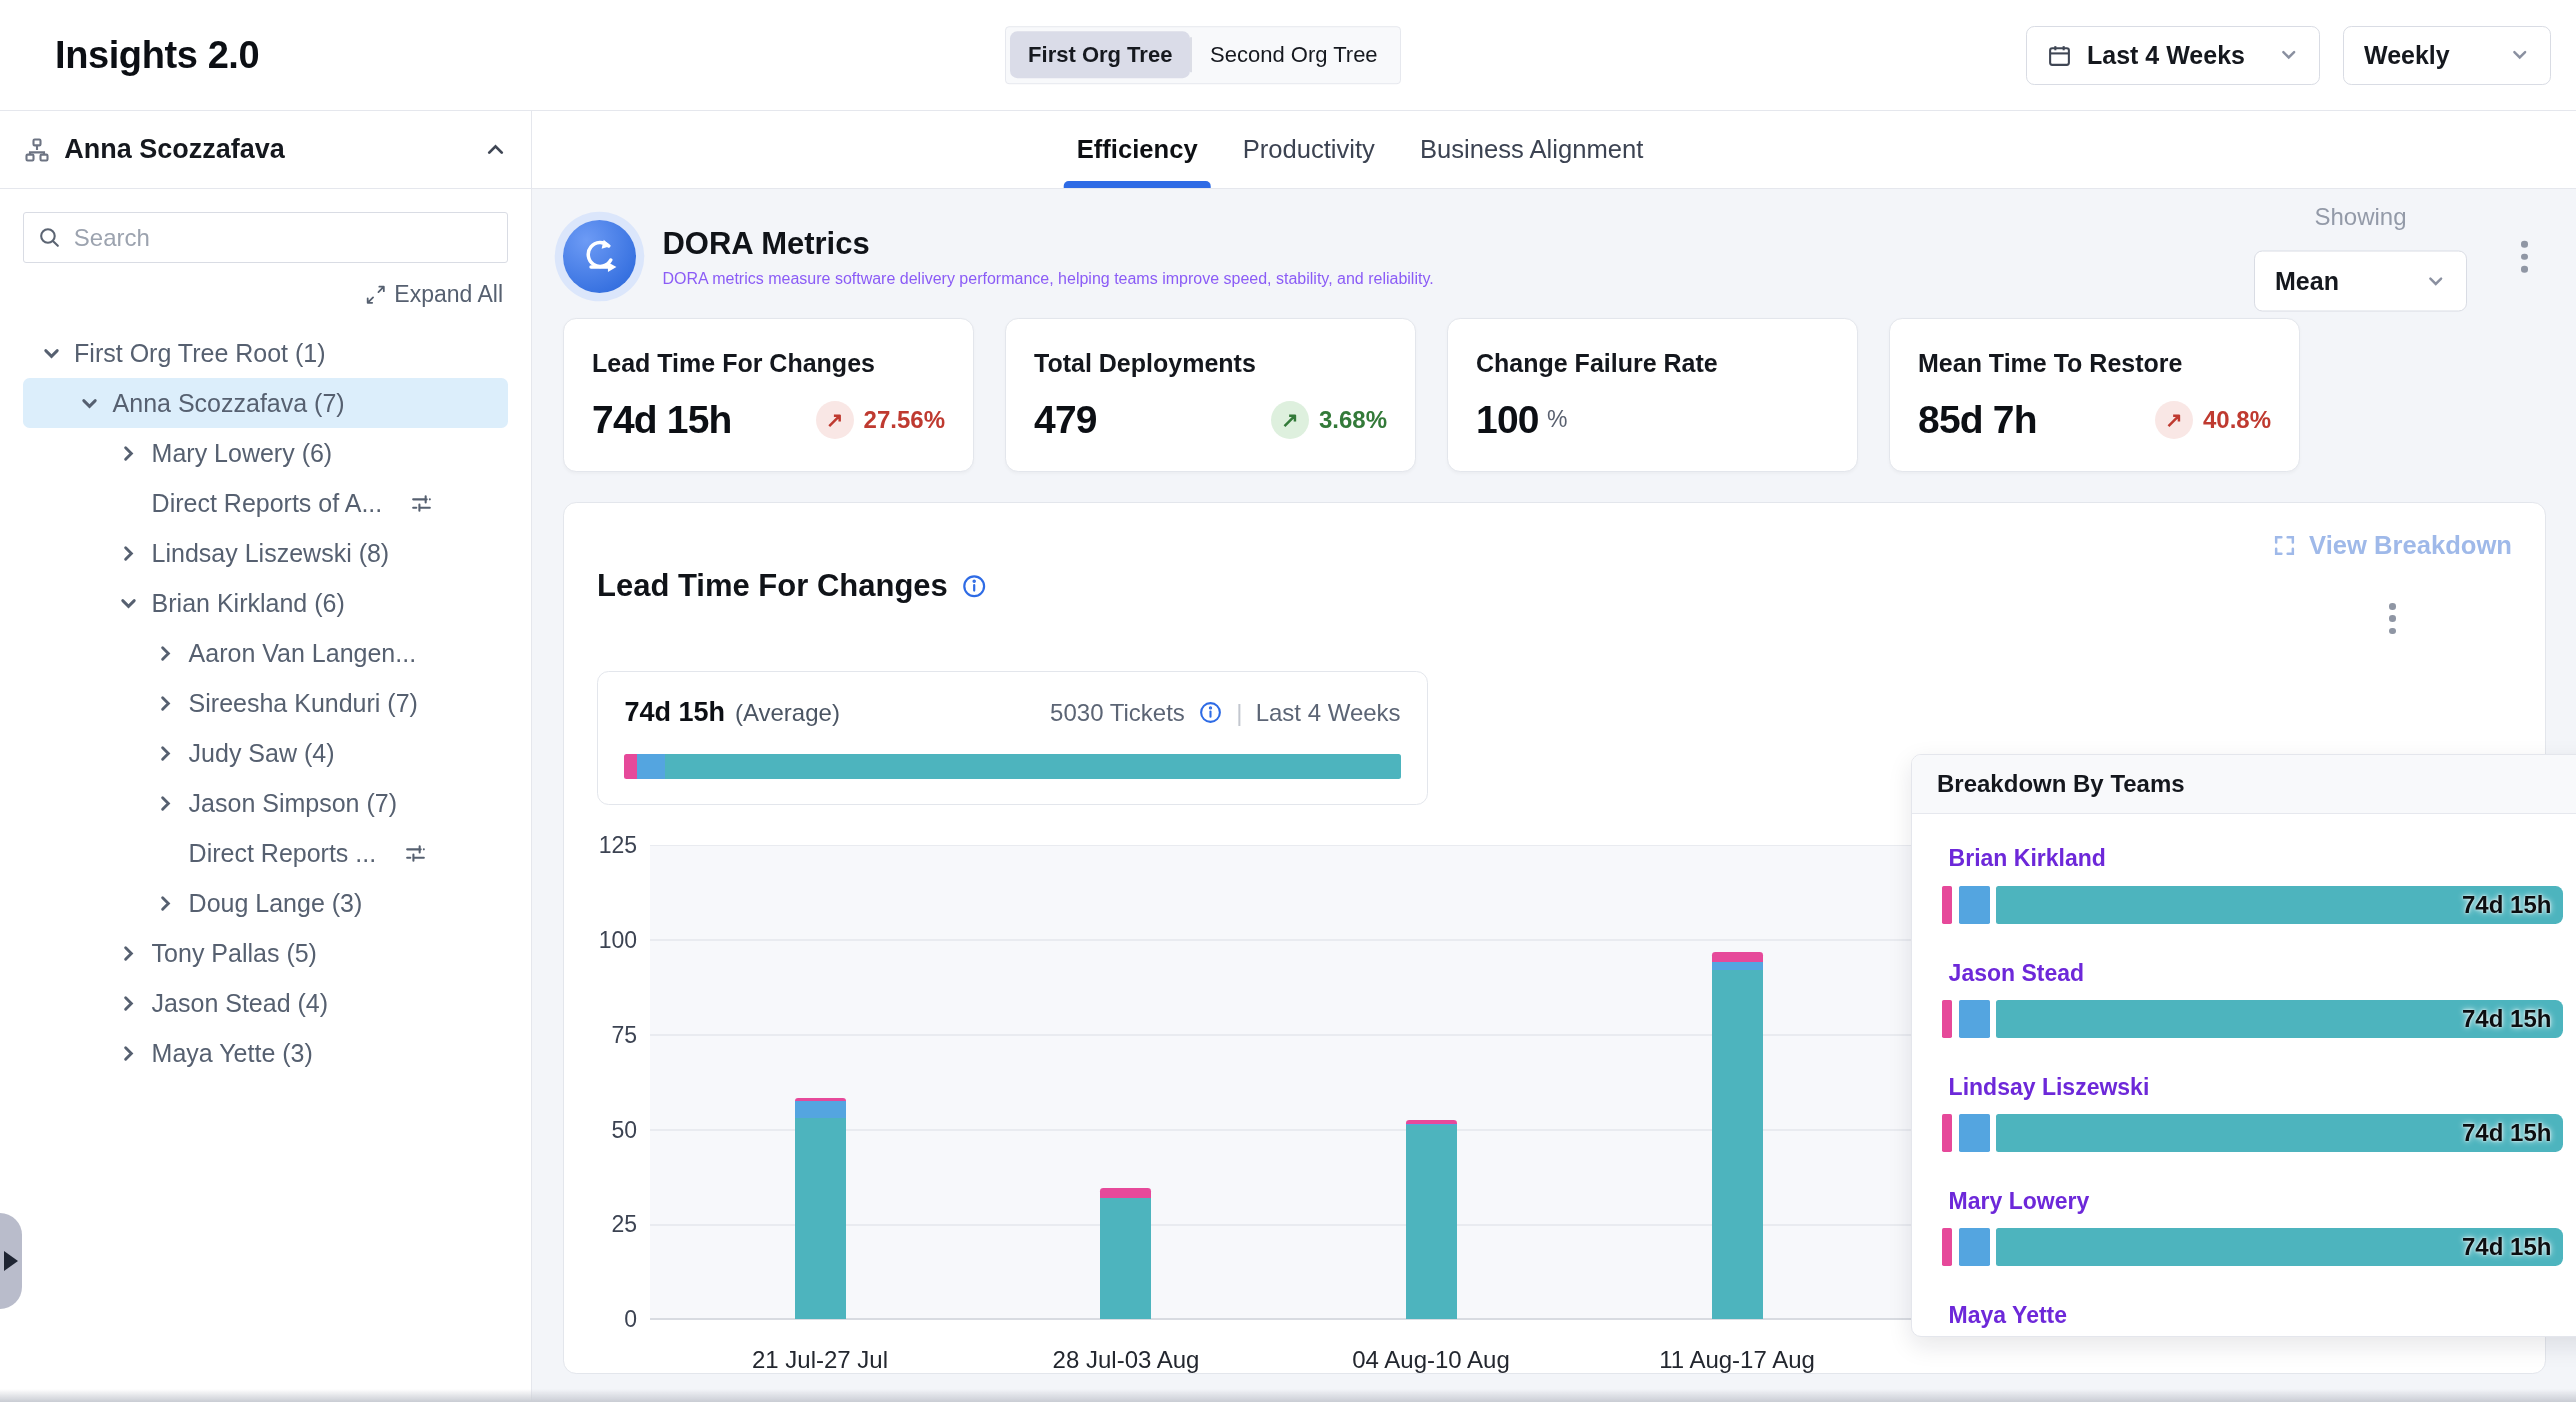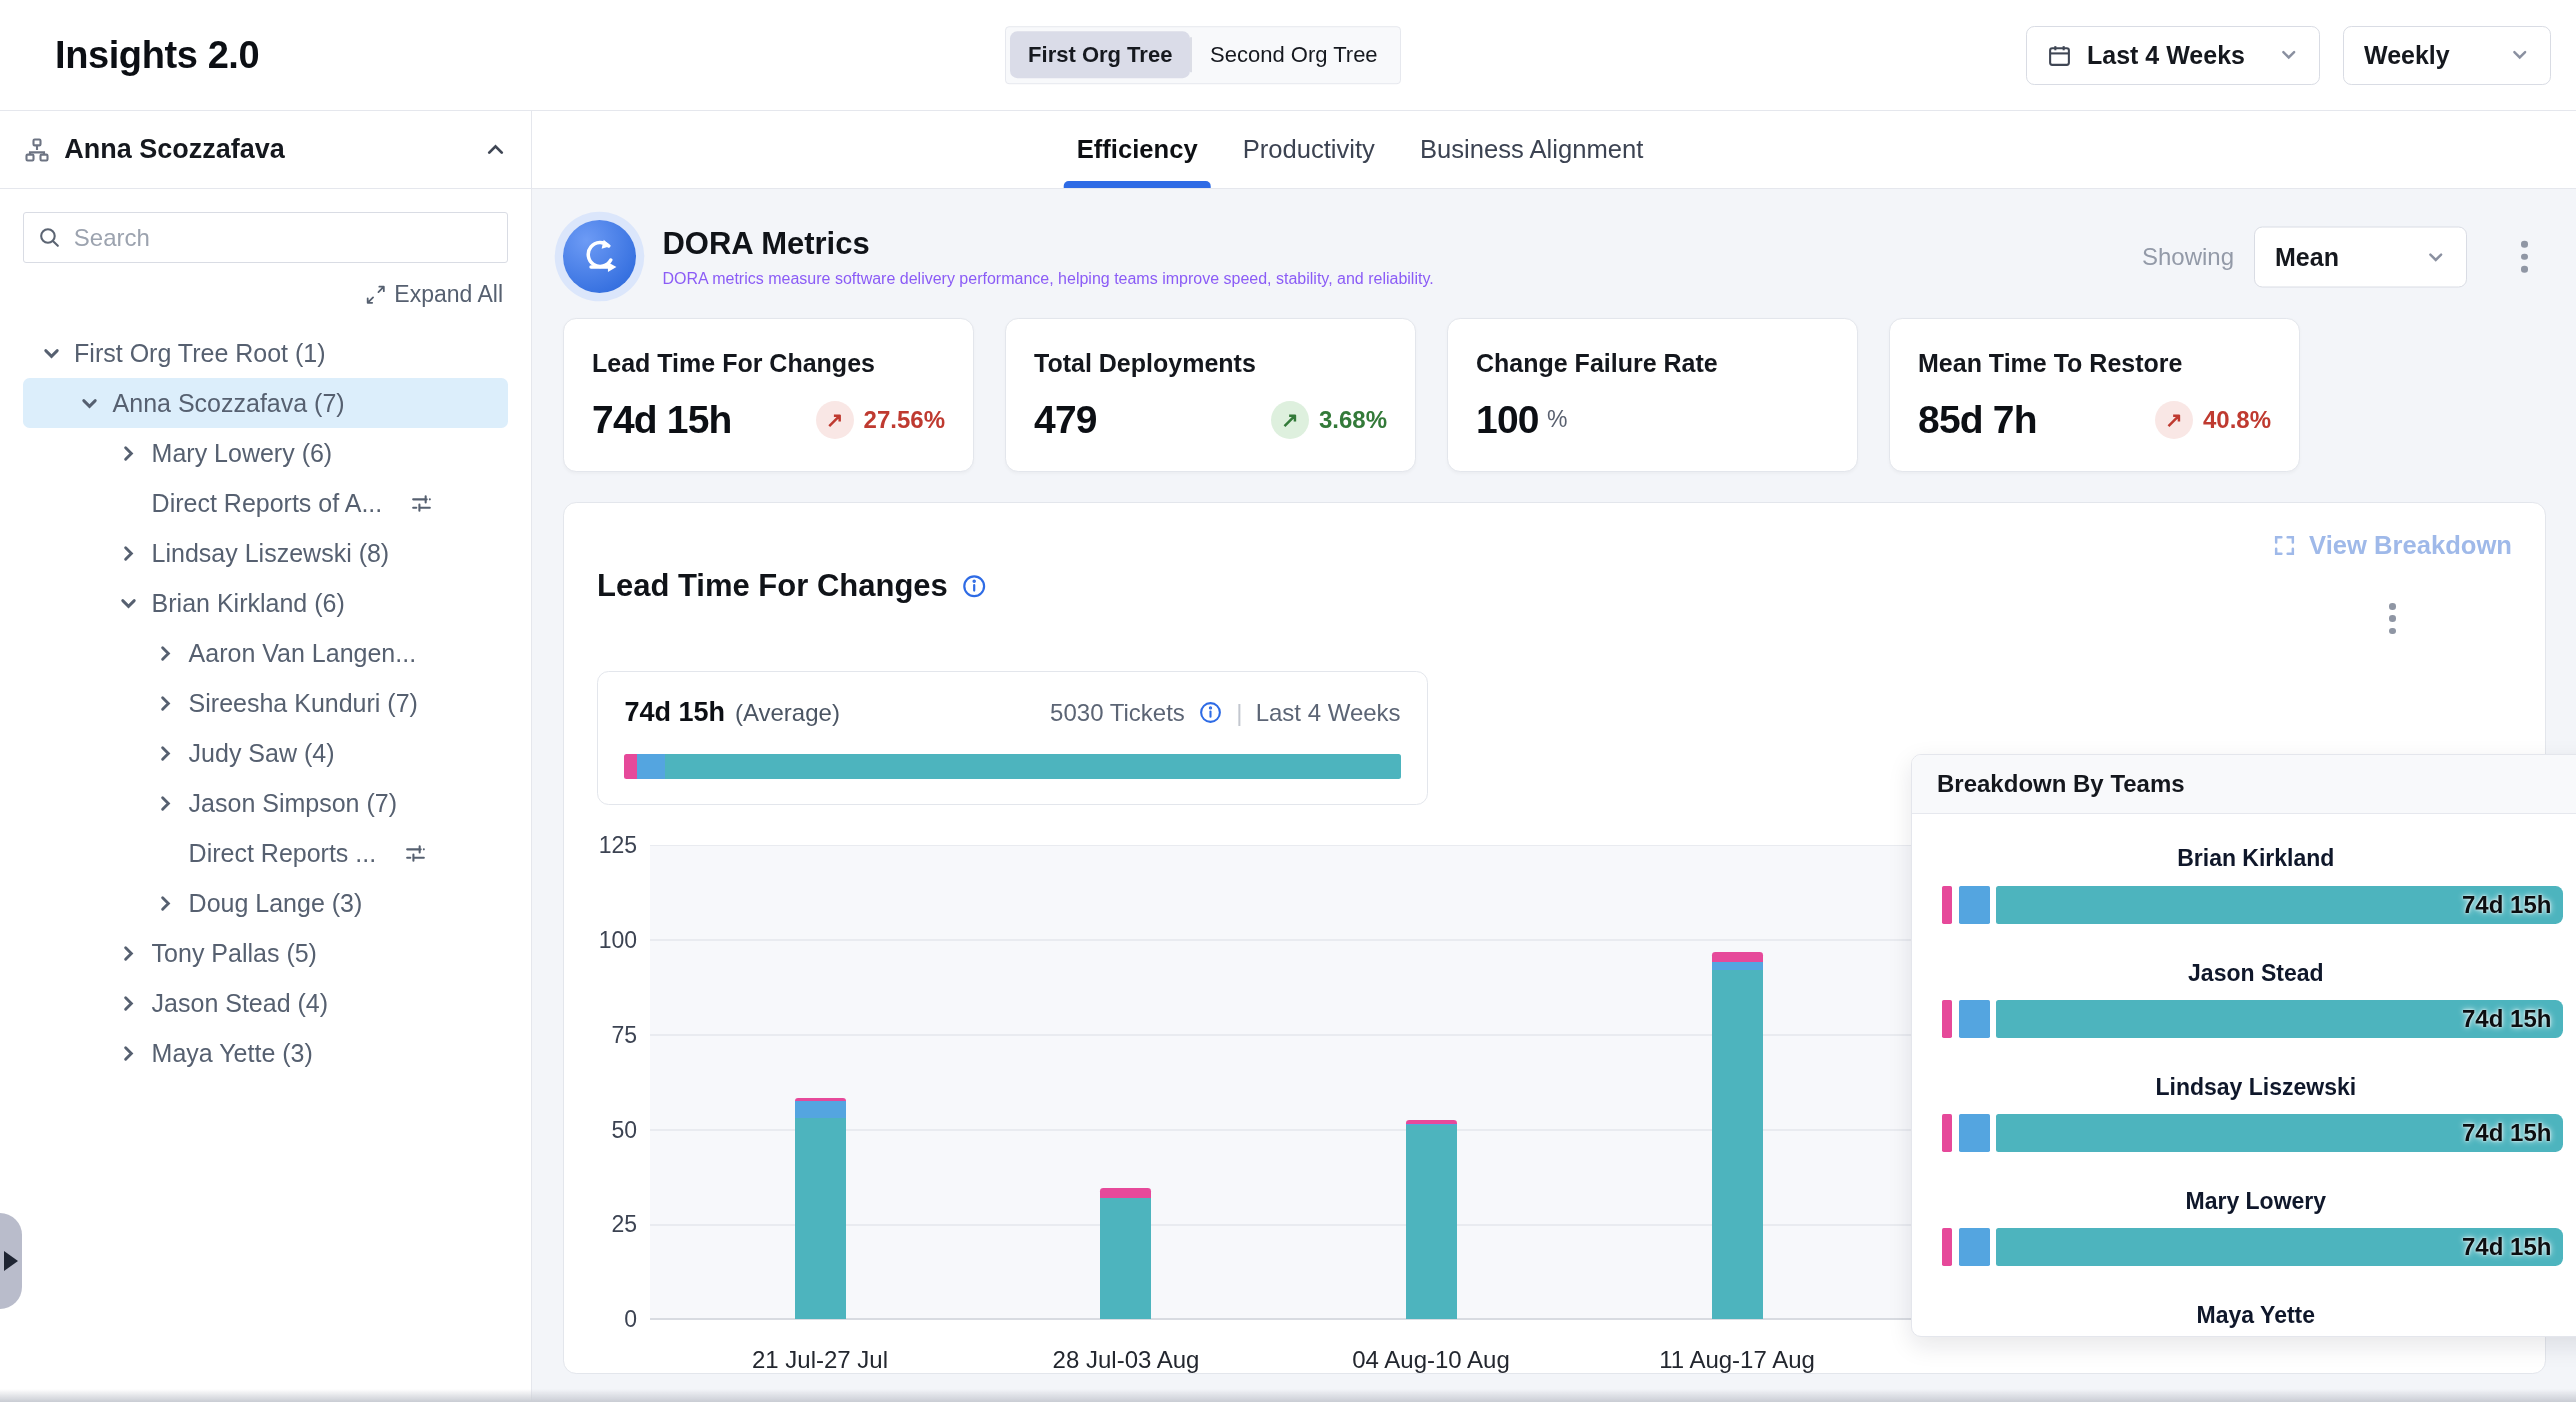--- a/index.html
+++ b/index.html
@@ -71,21 +71,21 @@
 
   
   .dora-head { display:flex; align-items:center; margin:5px 0 25px; position:relative; }
   .dora-icon { width:73px; height:73px; border-radius:50%;
     background:radial-gradient(circle at 32% 28%, #6d9bf5, #2563d9);
     box-shadow:0 0 0 8.3px #dbe6fb; display:flex; align-items:center; justify-content:center;
     margin-right:26.4px; flex-shrink:0; }
   .dora-title { font-size:31px; font-weight:800; color:#101318; }
   .dora-sub { font-size:16px; color:#8b5cf6; margin-top:8.3px; }
   .showing { position:absolute; right:79px; top:50%; transform:translateY(-50%);
-    display:flex; align-items:center; gap:20px; }
+    display:flex; align-items:center; gap:20px;flex-direction:column; }
   .showing-label { font-size:24px; color:#939aa8; }
   .sel-mean { width:213px; height:61px; }
   .kebab { display:flex; flex-direction:column; gap:5.8px; padding:6.6px; cursor:pointer; }
   .kebab i { width:6.6px; height:6.6px; border-radius:50%; background:#8f96a4; }
   .kebab.abs { position:absolute; right:11.6px; top:50%; transform:translateY(-50%); }
 
   
   .cards { display:flex; gap:31px; margin-bottom:30px; }
   .card { width:411px; height:154px; background:#fff; border:1.7px solid #e3e6ec;
     border-radius:13.2px; padding:23px 28px; box-shadow:0 1.7px 3.3px rgba(16,24,40,.03); }
@@ -133,21 +133,21 @@
   
   .breakdown { position:absolute; left:1347px; top:251px; width:711px; height:583px;
     background:#fff; border:1.7px solid #e4e6ec; border-radius:10px;
     box-shadow:0 8.3px 25px rgba(16,24,40,.10); overflow:hidden; }
   .bd-head { height:59px; background:#f8f9fb; border-bottom:1.7px solid #e6e8ee;
     display:flex; align-items:center; padding:0 25px; }
   .bd-title { font-size:24px; font-weight:700; color:#14171d; }
   .bd-close { margin-left:auto; color:#9aa0ac; font-size:28px; cursor:pointer; line-height:1; }
   .bd-body { position:relative; padding:31px 58px 0 30px; }
   .bd-row { margin-bottom:36px; }
-  .bd-name { color:#0f172a; font-size:23px; font-weight:700; margin:0 0 13.2px 6.6px; cursor:pointer;text-align:center; }
+  .bd-name { color:#6d28d9; font-size:23px; font-weight:700; margin:0 0 13.2px 6.6px; cursor:pointer; }
   .bd-bar { position:relative; height:38px; display:flex; }
   .bd-value { position:absolute; right:11.6px; top:50%; transform:translateY(-50%);
     font-size:24px; font-weight:800; color:#0c0e11;
     text-shadow:0 0 6.6px rgba(255,255,255,.95), 0 0 2.5px rgba(255,255,255,.95); }
   .bd-scroll { position:absolute; right:10px; top:86px; width:15px; height:413px;
     background:#fff; border:1.7px solid #e3e5ea; border-radius:7.4px; }
   .bd-thumb { position:absolute; left:-1.7px; top:-1.7px; width:15px; height:60%;
     background:#d3d5db; border-radius:7.4px; }
 
   .page-bottom { position:fixed; left:0; right:0; bottom:0; height:13.2px;

